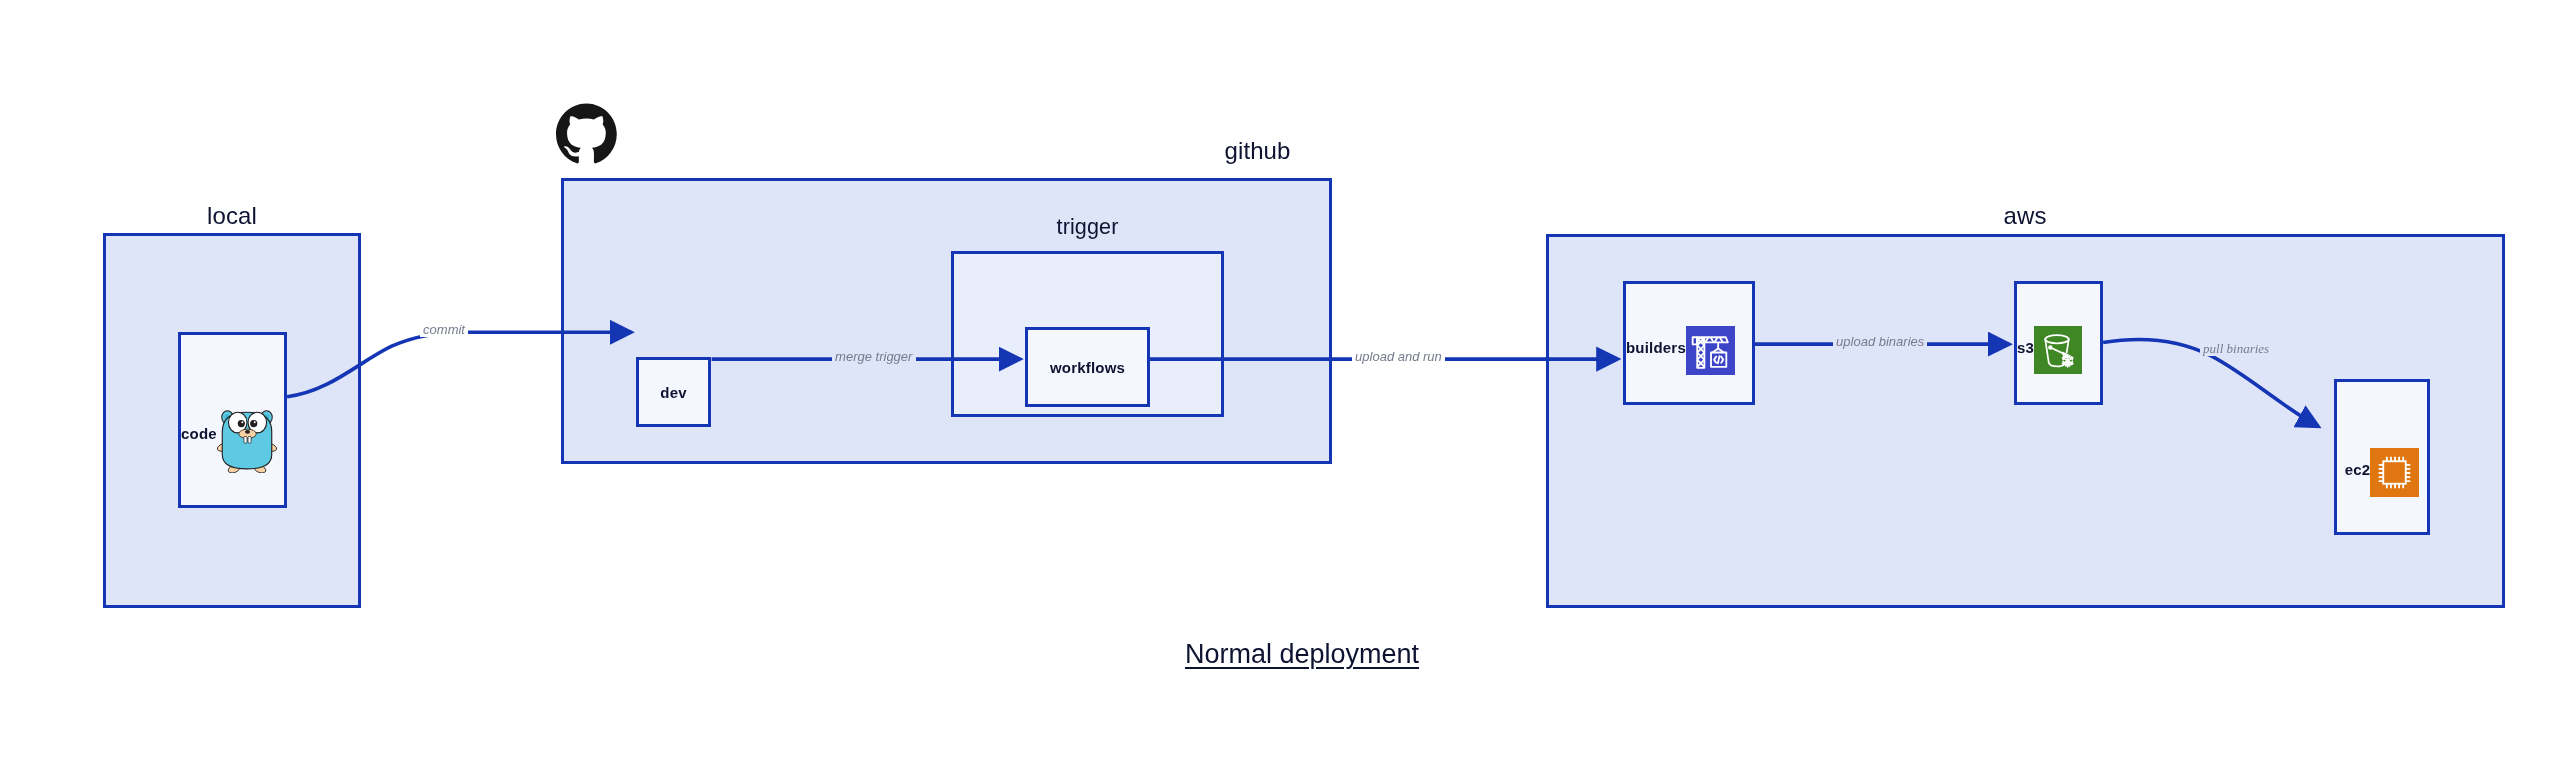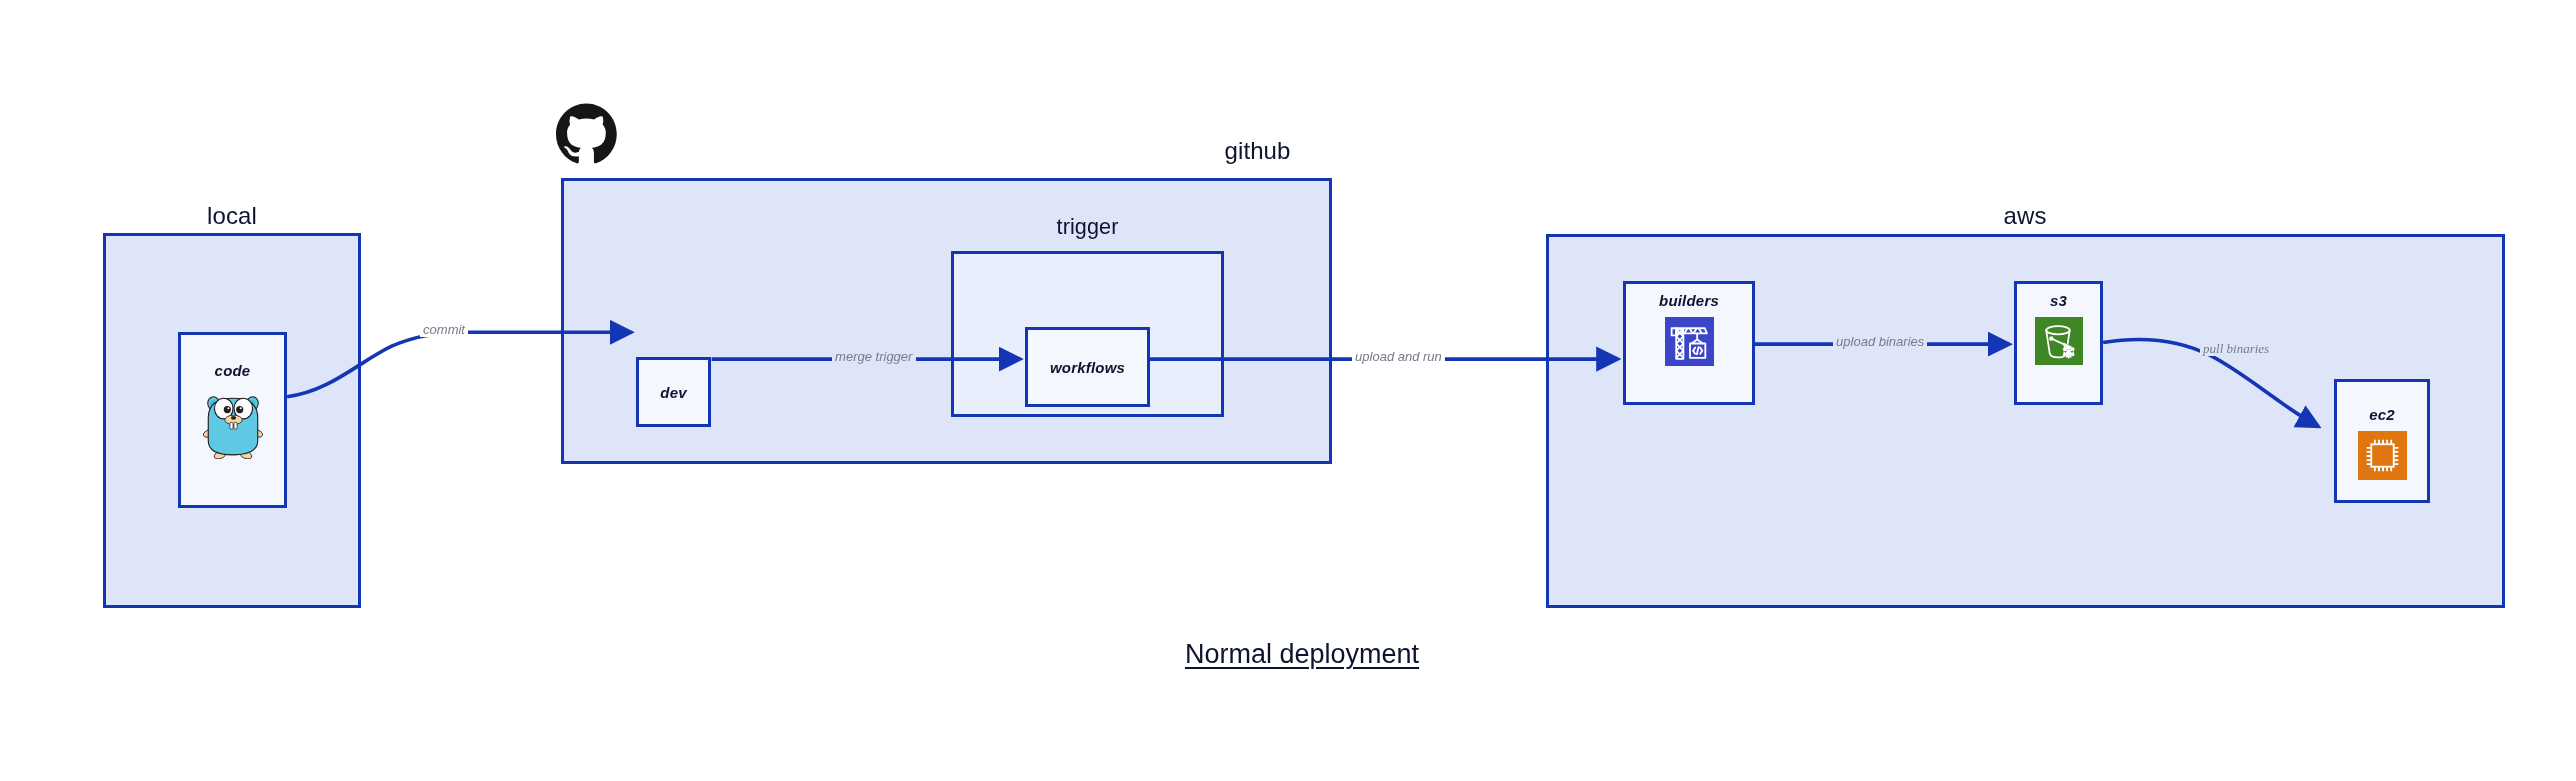--- a/index.html
+++ b/index.html
@@ -32,23 +32,22 @@
     white-space: nowrap;
     letter-spacing: 0.1px;
   }
   
   .node-box {
     position: absolute;
     background: #e9eefc;
     border: 3.1px solid #1436b5;
     box-sizing: border-box;
     display: flex;
-    flex-direction: column;
+    flex-direction: row;
     align-items: center;
-    font-style: italic;
   }
   .node-box.white-fill { background: #f5f7fe; }
   .node-label {
     color: #0d1330;
     font-size: 15px;
     font-weight: bold;
     white-space: nowrap;
     letter-spacing: 0.2px;
   }
   
@@ -200,21 +199,21 @@
 
           <path d="M66 56 L66 80 M56 62 L76 74 M76 62 L56 74"></path>
           <path d="M62 58 L66 62 L70 58 M62 78 L66 74 L70 78"></path>
           <path d="M57 66 L58 61 L63 62 M75 70 L74 75 L69 74"></path>
           <path d="M57 70 L58 75 L63 74 M75 66 L74 61 L69 62"></path>
         </g>
       </svg>
     </span>
   </div>
 
-  <div class="node-box white-fill" style="left:2334px; top:379px; width:96px; height:124px; padding-top:24px;">
+  <div class="node-box white-fill" style="left:2334px; top:379px; width:96px; height:156px; padding-top:24px;justify-content:center;">
     <div class="node-label">ec2</div>
     <span class="icon-tile" style="position:relative; margin-top:8.2px;">
       <svg width="49" height="49" viewBox="0 0 96 96">
         <rect width="96" height="96" fill="#e0760f"></rect>
         <g fill="none" stroke="#ffffff" stroke-width="3.6">
           <rect x="26" y="26" width="44" height="44"></rect>
           <path d="M33 26 L33 17 M41 26 L41 17 M49 26 L49 17 M57 26 L57 17 M65 26 L65 17"></path>
           <path d="M33 70 L33 79 M41 70 L41 79 M49 70 L49 79 M57 70 L57 79 M65 70 L65 79"></path>
           <path d="M26 33 L17 33 M26 41 L17 41 M26 49 L17 49 M26 57 L17 57 M26 65 L17 65"></path>
           <path d="M70 33 L79 33 M70 41 L79 41 M70 49 L79 49 M70 57 L79 57 M70 65 L79 65"></path>

